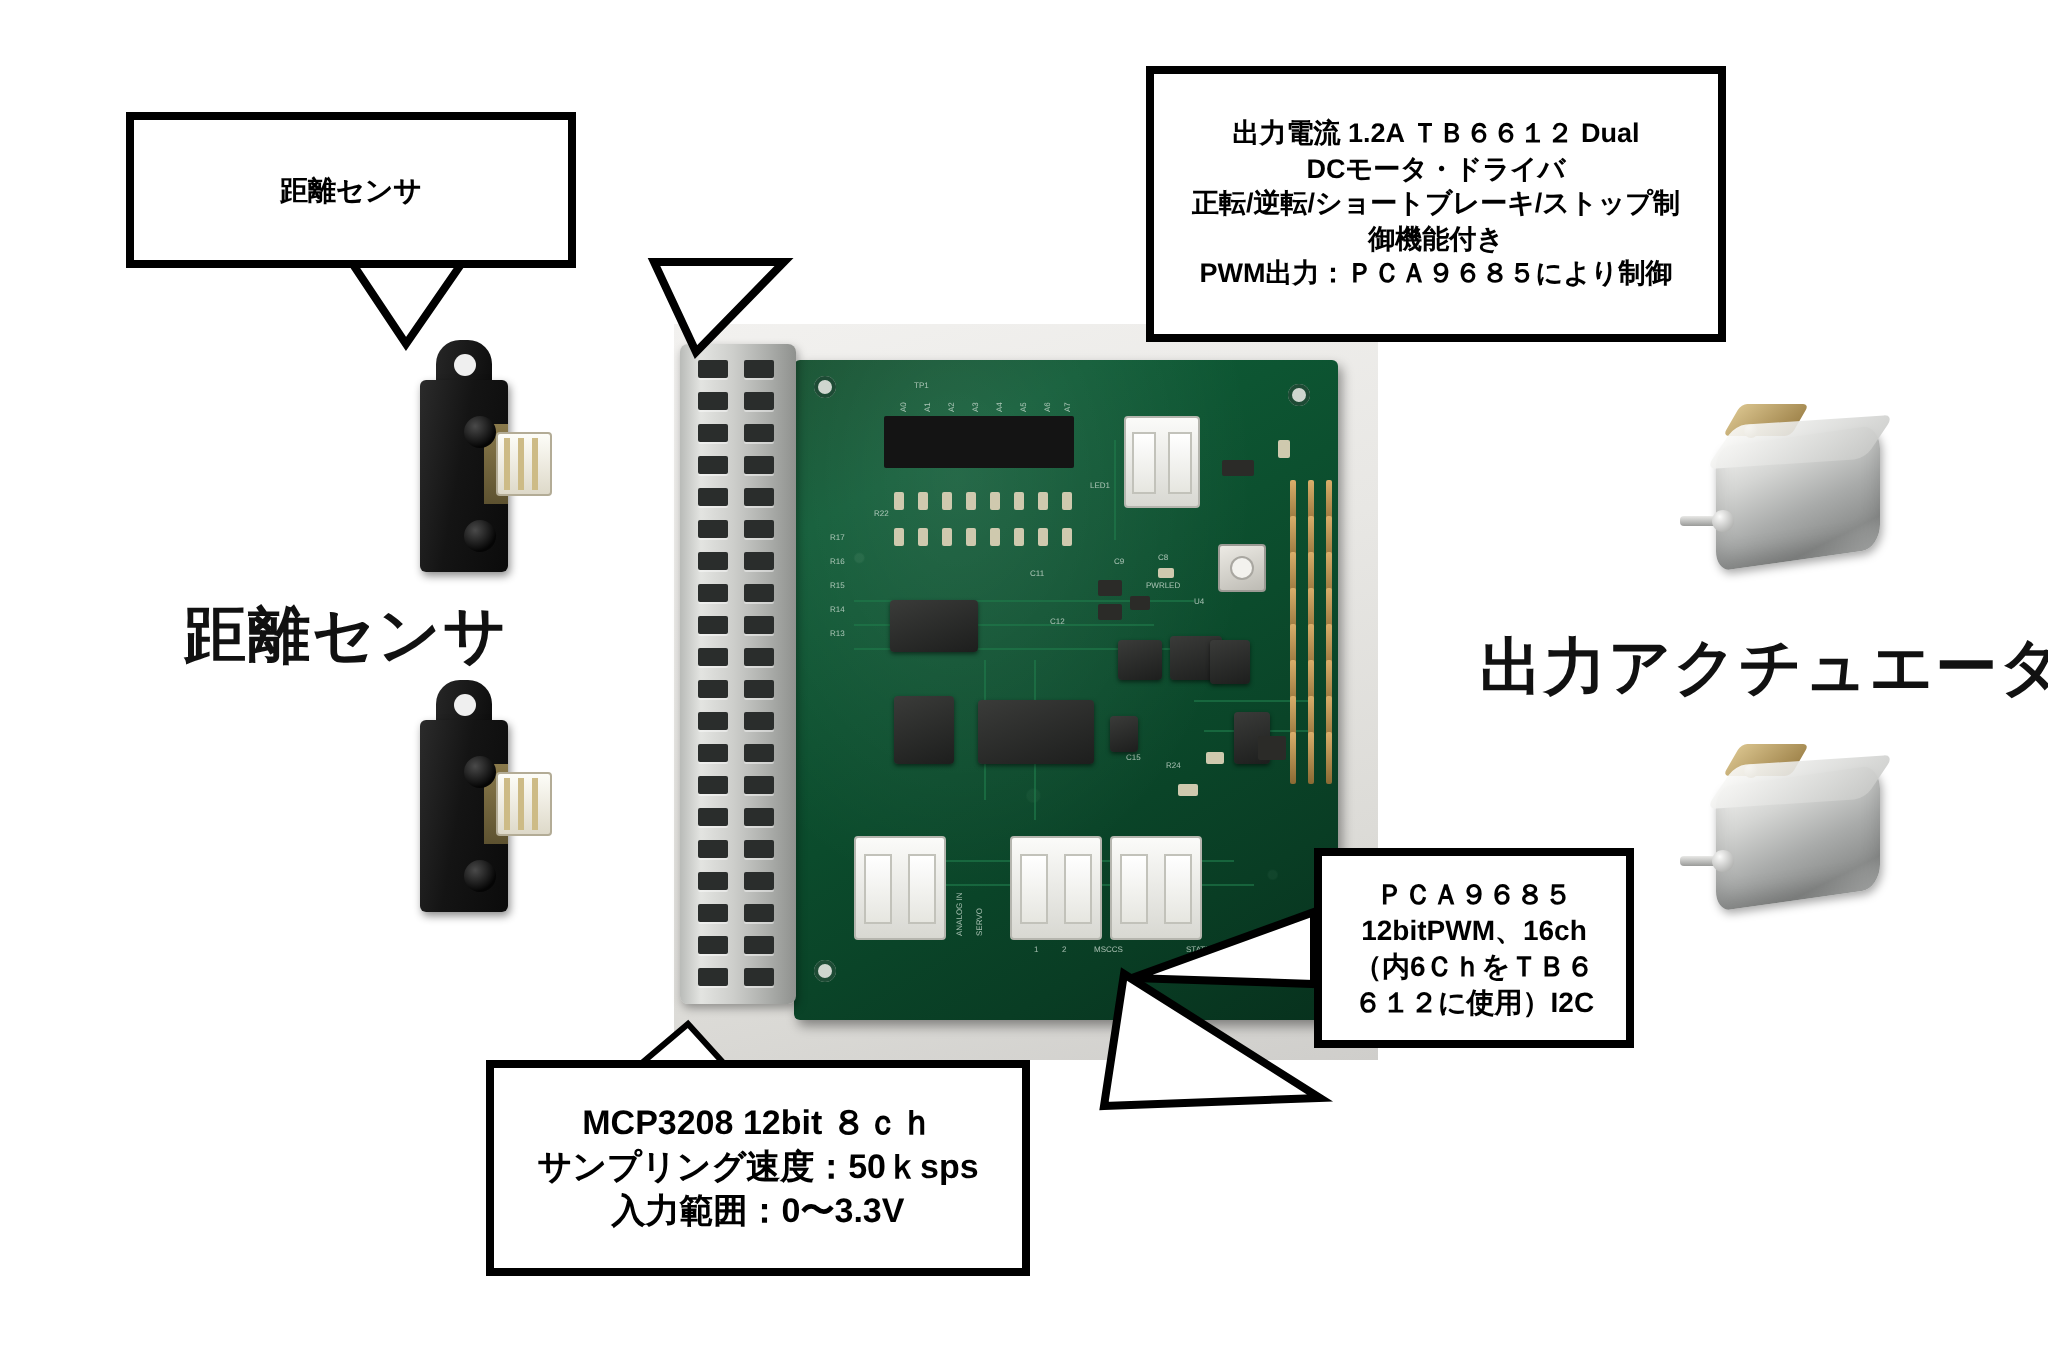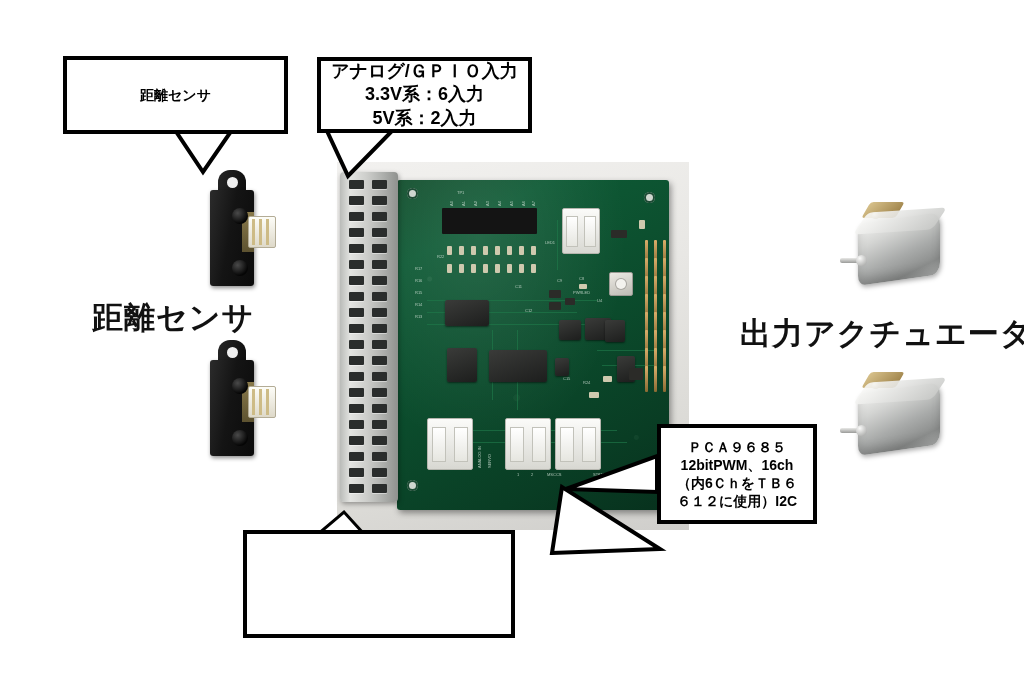--- a/index.html
+++ b/index.html
@@ -396,28 +396,33 @@
 
     <polygon points="657,456 657,492 566,489" fill="#ffffff" stroke="#000000" stroke-width="4" stroke-linejoin="miter"></polygon>
 
     <polygon points="318,534 364,534 344,512" fill="#ffffff" stroke="#000000" stroke-width="3" stroke-linejoin="miter"></polygon>
   </svg>
 
   <div class="callout" id="callout-distance-sensor">
     <span class="ln">距離センサ</span>
   </div>
 
-  <div class="callout" id="callout-analog-gpio">
-    <span class="ln">アナログ/ＧＰＩＯ入力</span>
-    <span class="ln">3.3V系：6入力</span>
-    <span class="ln">5V系：2入力</span>
-  </div>
-
+
+  <div class="callout" id="callout-motor-driver">
+    <span class="ln">出力電流 1.2A ＴＢ６６１２ Dual</span>
+    <span class="ln">DCモータ・ドライバ</span>
+    <span class="ln">正転/逆転/ショートブレーキ/ストップ制</span>
+    <span class="ln">御機能付き</span>
+    <span class="ln">PWM出力：ＰＣＡ９６８５により制御</span>
+  </div>
 
   <div class="callout" id="callout-adc">
+    <span class="ln">MCP3208 12bit ８ｃｈ</span>
+    <span class="ln">サンプリング速度：50ｋsps</span>
+    <span class="ln">入力範囲：0〜3.3V</span>
   </div>
 
   <div class="callout" id="callout-pca9685">
     <span class="ln">ＰＣＡ９６８５</span>
     <span class="ln">12bitPWM、16ch</span>
     <span class="ln">（内6ＣｈをＴＢ６</span>
     <span class="ln">６１２に使用）I2C</span>
   </div>
 
 

